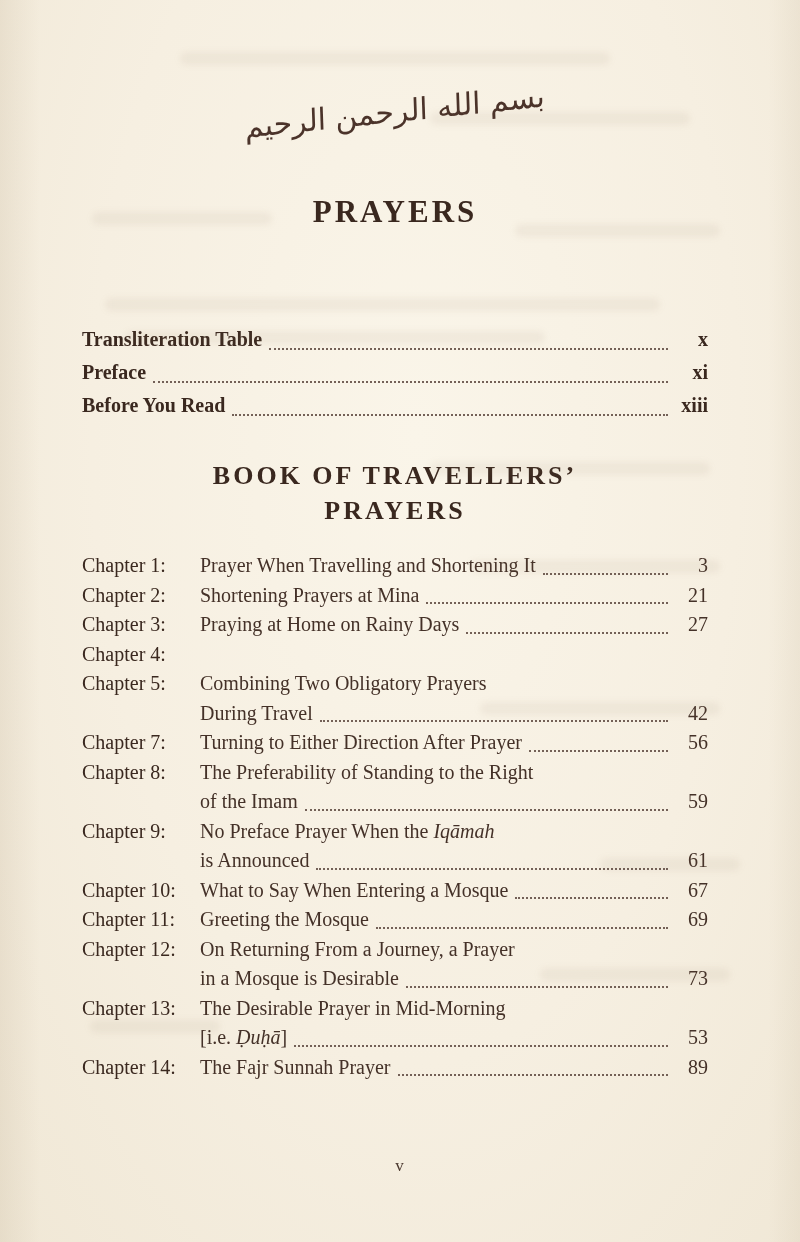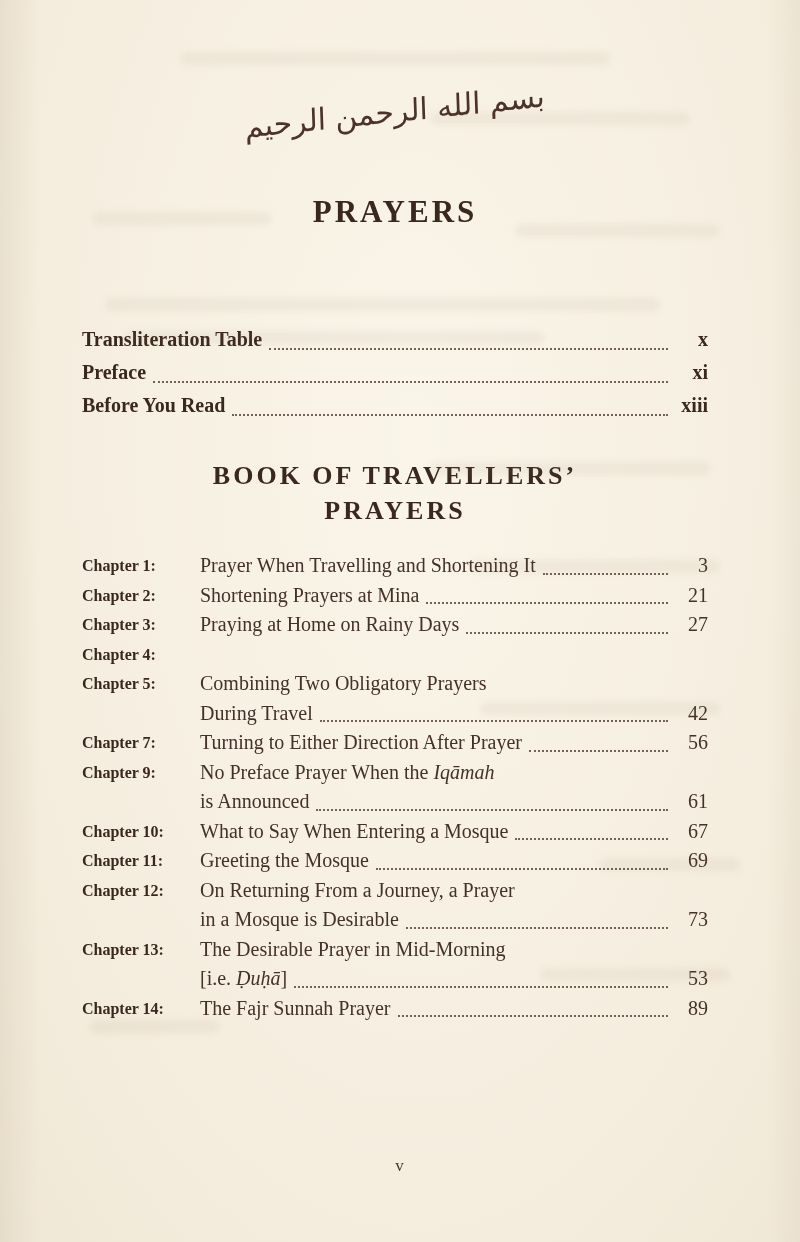--- a/index.html
+++ b/index.html
@@ -79,22 +79,22 @@
   .chapters{
     margin-top:23px;
   }
   .ch-entry{
     display:flex;
     align-items:flex-start;
   }
   .ch-label{
     width:118px;
     flex-shrink:0;
-    font-weight:bold;
-    font-size:16px;
+    font-weight:normal;
+    font-size:20px;
     line-height:29.5px;
     color:var(--ink-bold);
   }
   .ch-body{flex:1;}
   .ch-line{
     display:flex;
     align-items:flex-start;
     line-height:29.5px;
     font-size:20px;
   }
@@ -222,20 +222,33 @@
         <div class="ch-label">Chapter 7:</div>
         <div class="ch-body">
           <div class="ch-line">
             <span><span>Turning to Either Direction After Prayer</span></span>
             <span class="leader"></span>
             <span class="pageno">56</span>
           </div>
         </div>
       </div>
       <div class="ch-entry">
+        <div class="ch-label">Chapter 8:</div>
+        <div class="ch-body">
+          <div class="ch-line">
+            <span><span>The Preferability of Standing to the Right</span></span>
+          </div>
+          <div class="ch-line">
+            <span><span>of the Imam</span></span>
+            <span class="leader"></span>
+            <span class="pageno">59</span>
+          </div>
+        </div>
+      </div>
+      <div class="ch-entry">
         <div class="ch-label">Chapter 9:</div>
         <div class="ch-body">
           <div class="ch-line">
             <span><span>No Preface Prayer When the </span><span class="it">Iqāmah</span></span>
           </div>
           <div class="ch-line">
             <span><span>is Announced</span></span>
             <span class="leader"></span>
             <span class="pageno">61</span>
           </div>

